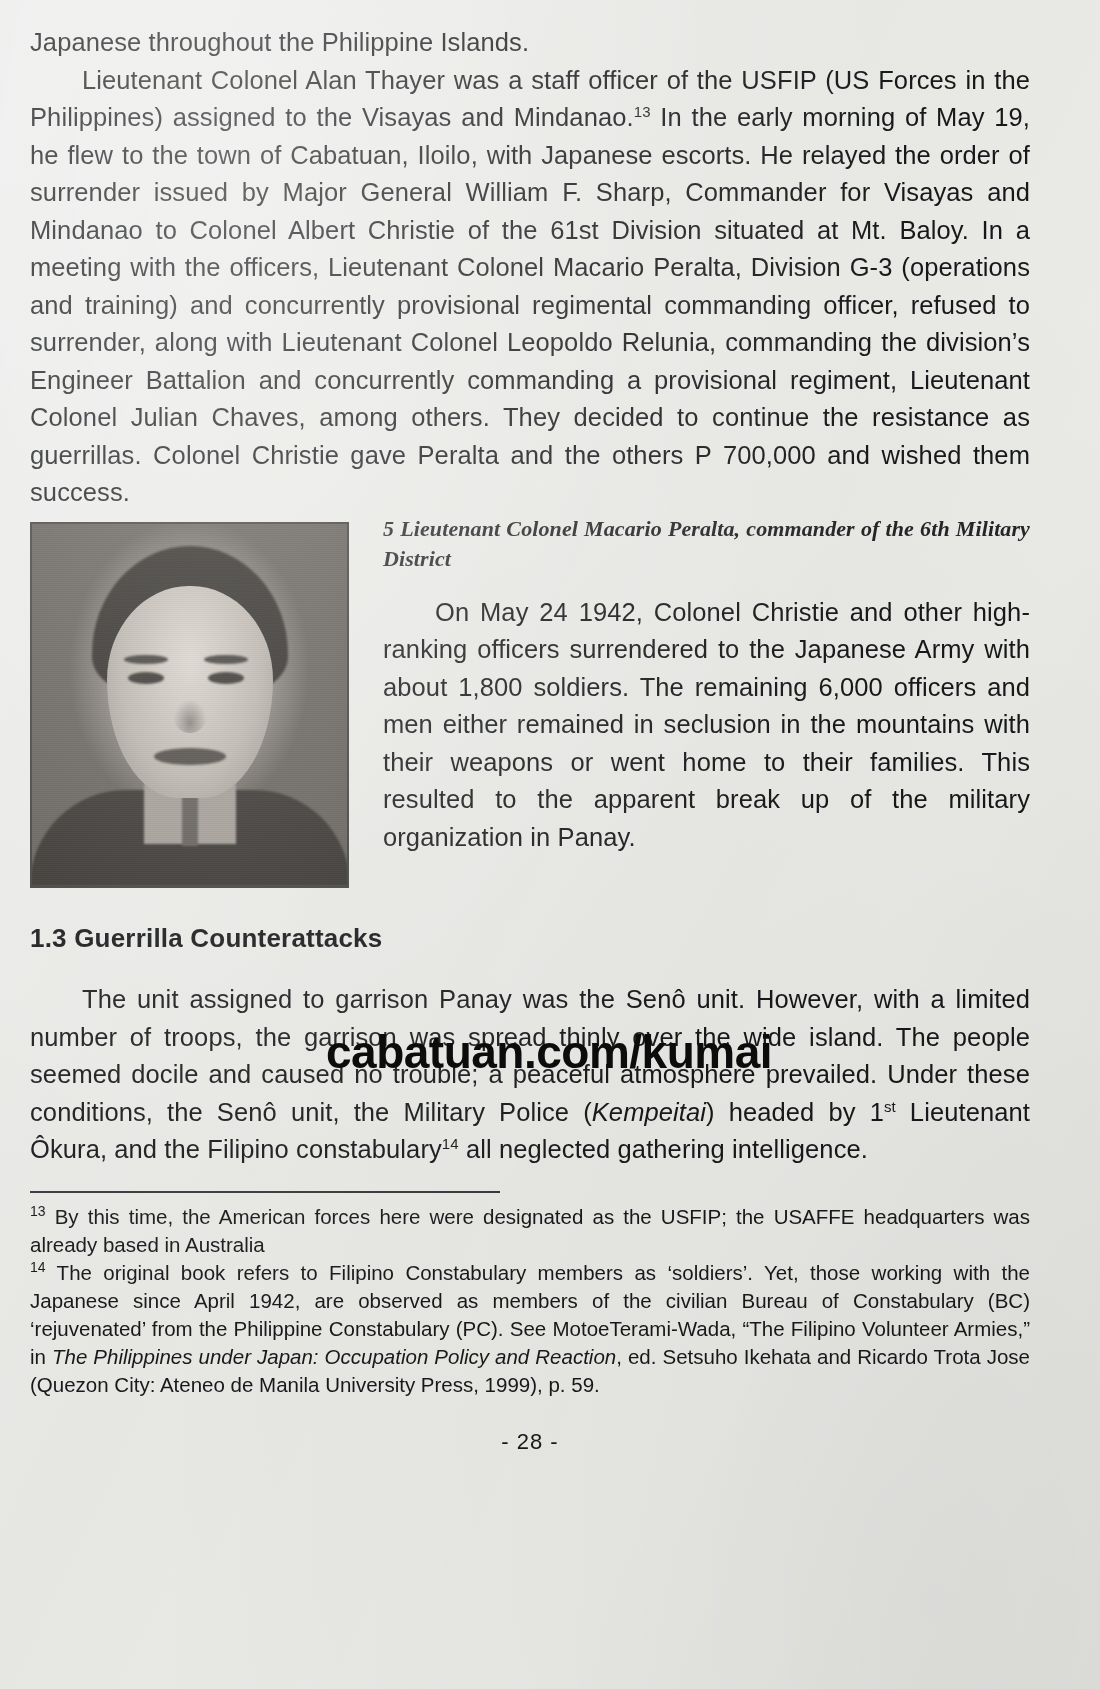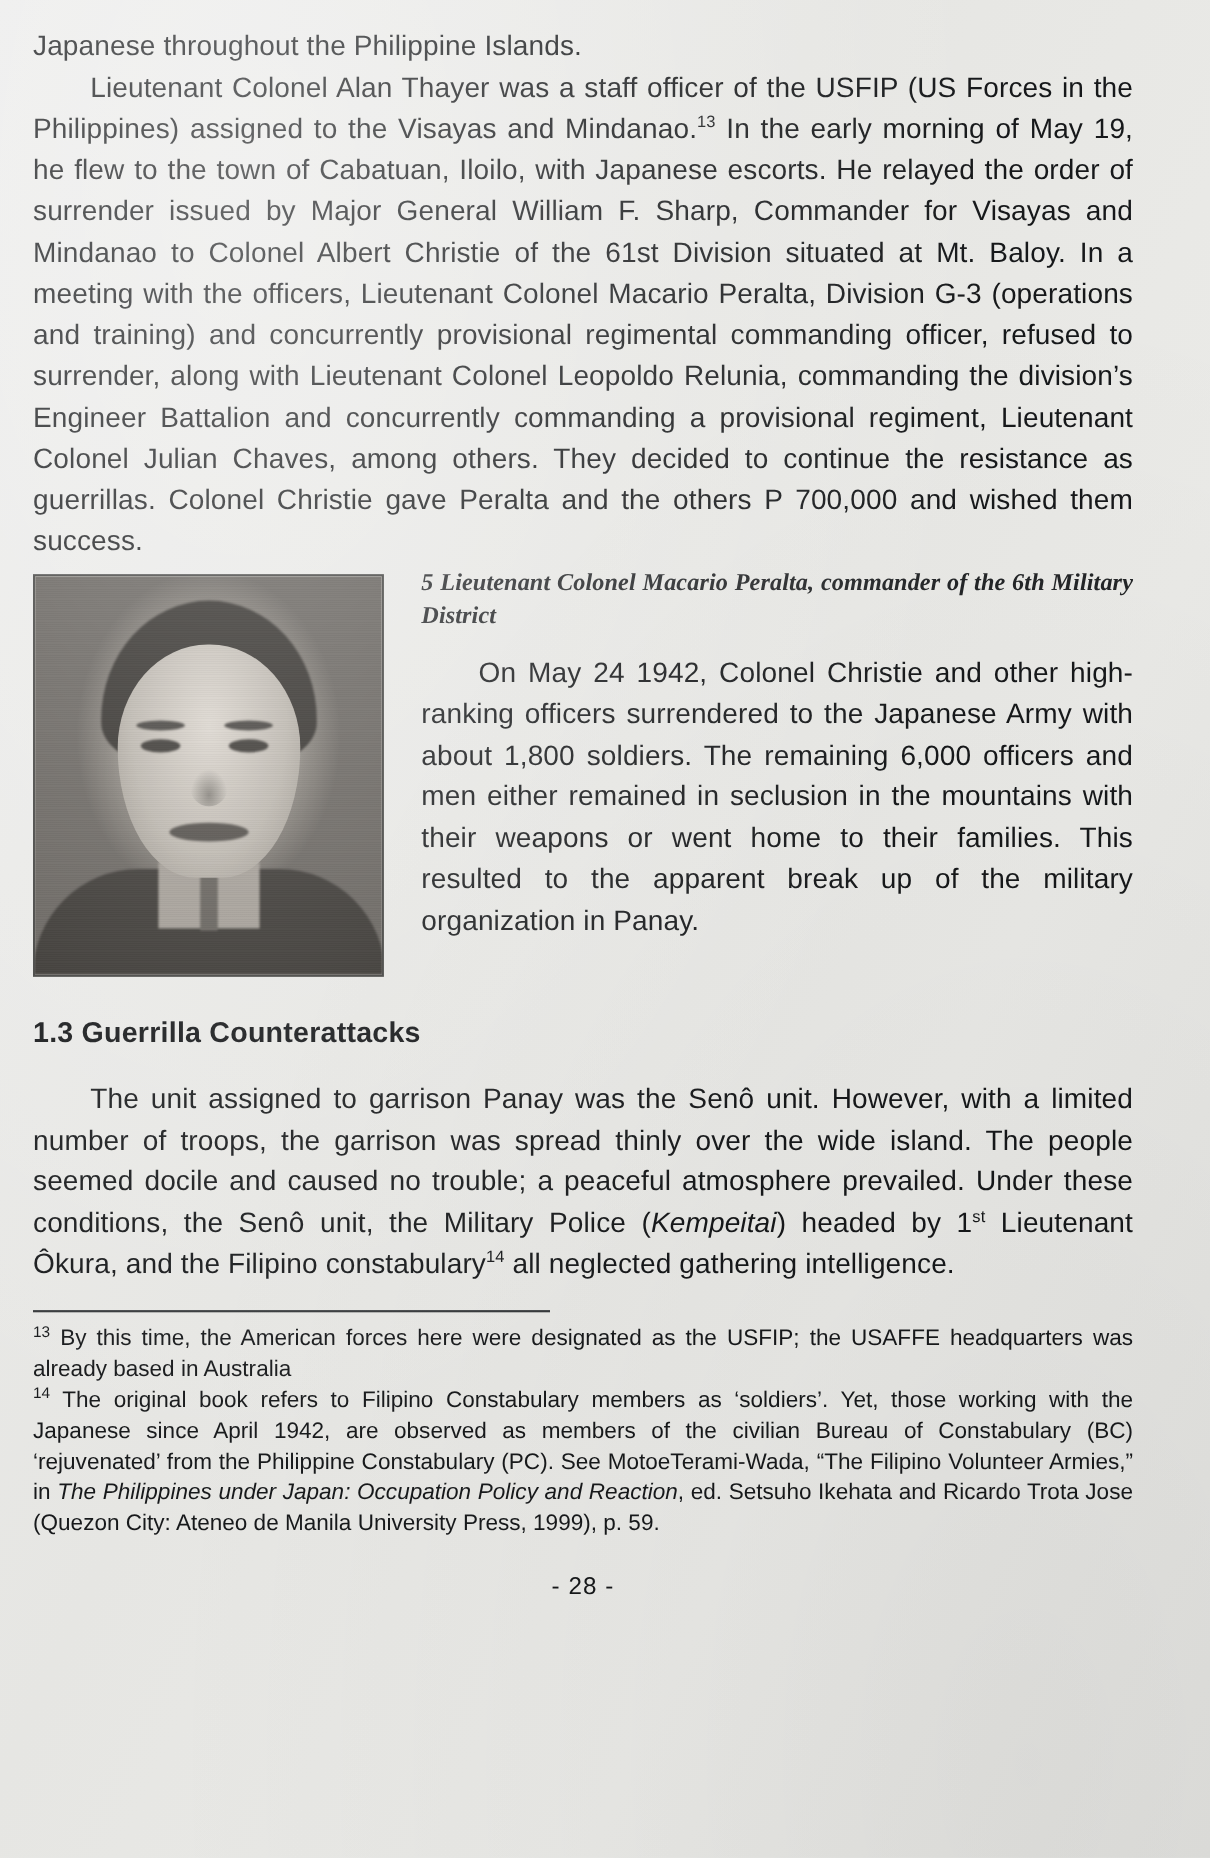--- a/index.html
+++ b/index.html
@@ -262,20 +262,21 @@
           <div class="pt-brow left"></div>
           <div class="pt-brow right"></div>
           <div class="pt-eye left"></div>
           <div class="pt-eye right"></div>
           <div class="pt-nose"></div>
           <div class="pt-mouth"></div>
           <div class="pt-grain"></div>
         </div>
       </div>
 
+      <div class="watermark">cabatuan.com/kumai</div>
 
       <p class="caption"><span>5</span> <span>Lieutenant Colonel Macario Peralta, commander of the 6th Military District</span></p>
 
       <p class="para-indent">On May 24 1942, Colonel Christie and other high-ranking officers surrendered to the Japanese Army with about 1,800 soldiers. The remaining 6,000 officers and men either remained in seclusion in the mountains with their weapons or went home to their families. This resulted to the apparent break up of the military organization in Panay.</p>
     </div>
 
     <h2 class="section-head">1.3 Guerrilla Counterattacks</h2>
 
     <p class="para-indent" style="margin-top:24px"><span>The unit assigned to garrison Panay was the Senô unit. However, with a limited number of troops, the garrison was spread thinly over the wide island. The people seemed docile and caused no trouble; a peaceful atmosphere prevailed. Under these conditions, the Senô unit, the Military Police (</span><em>Kempeitai</em><span>) headed by 1</span><sup>st</sup><span> Lieutenant Ôkura, and the Filipino constabulary</span><sup>14</sup><span> all neglected gathering intelligence.</span></p>
 

